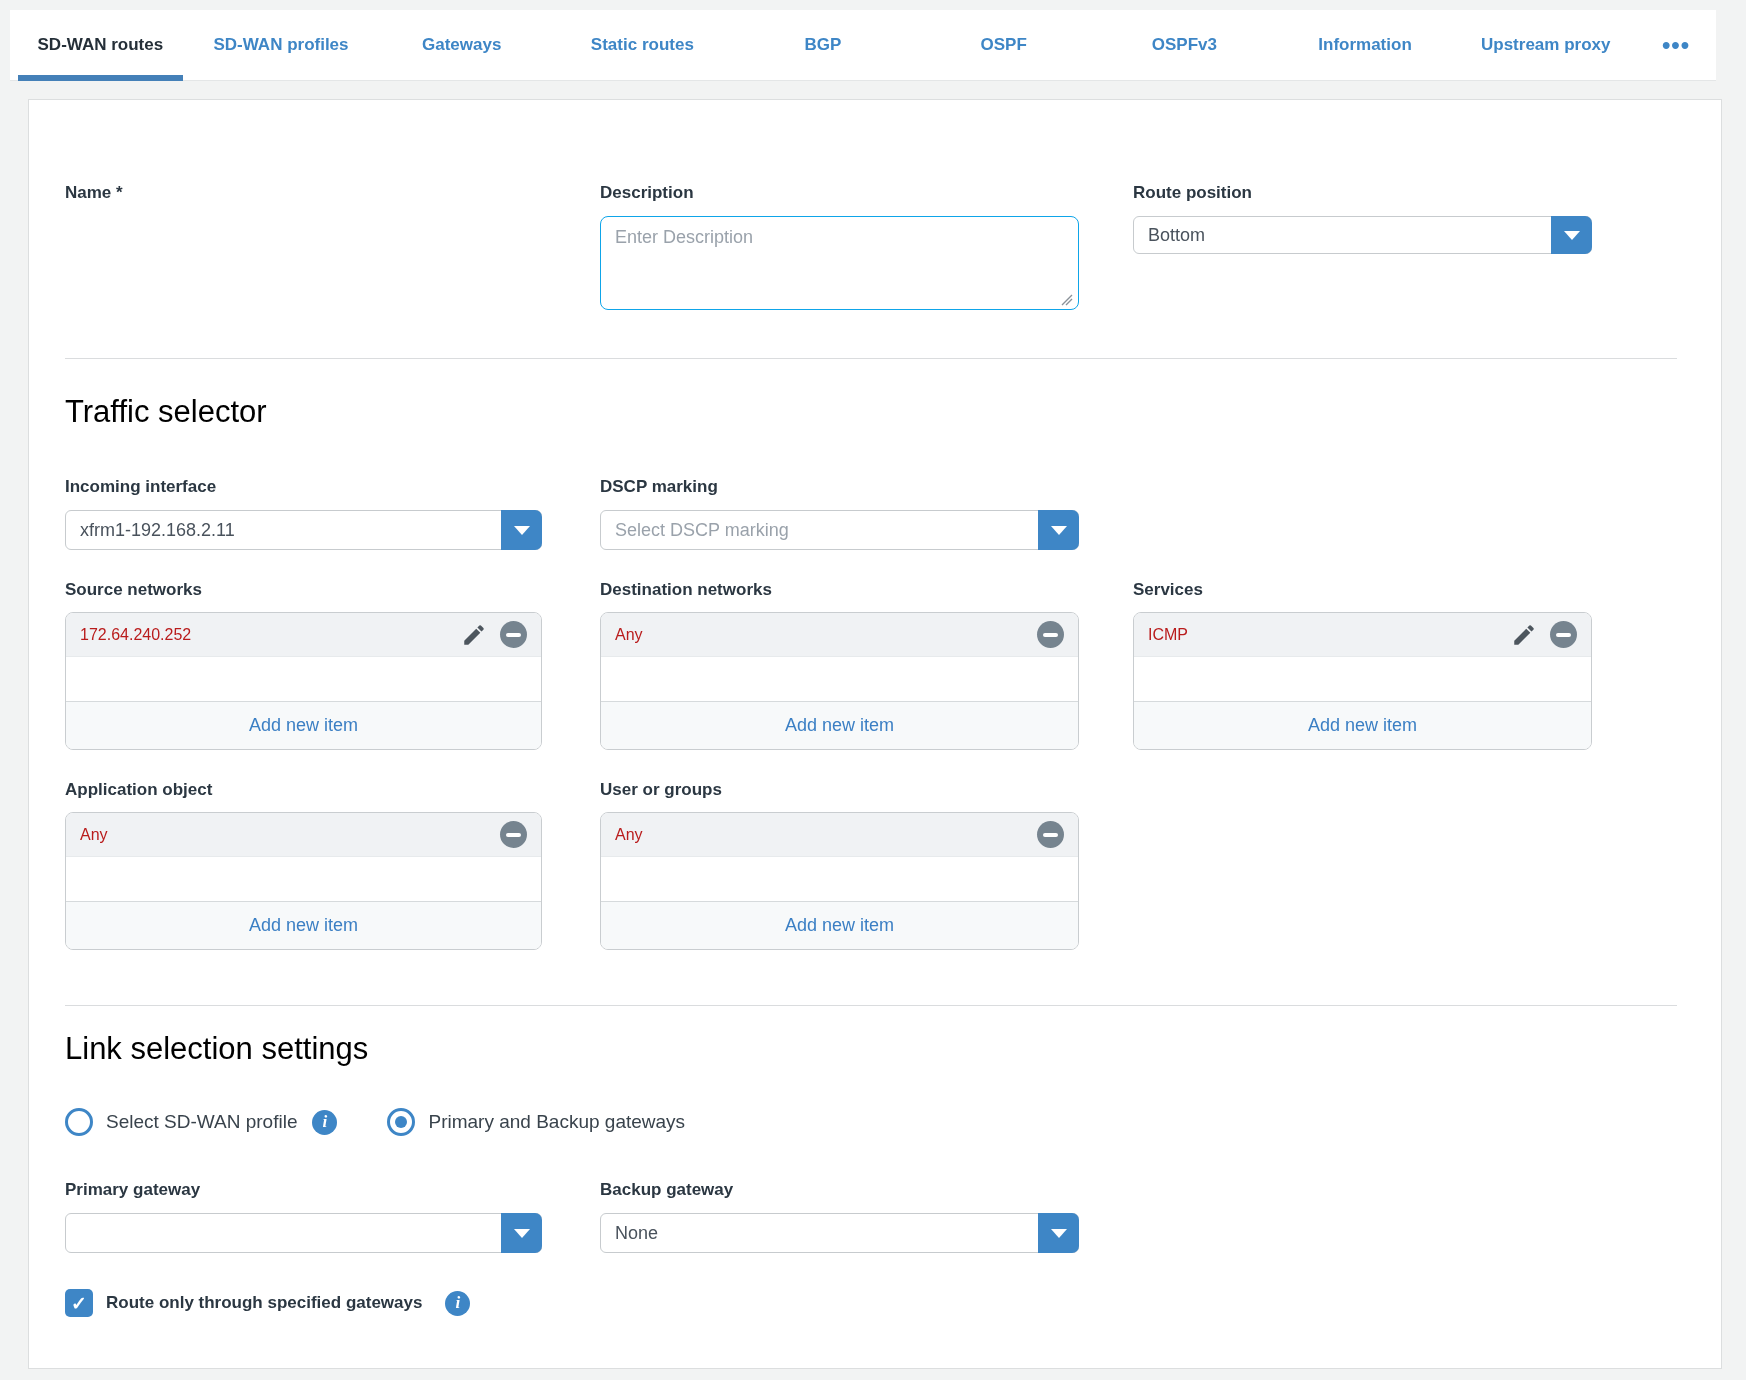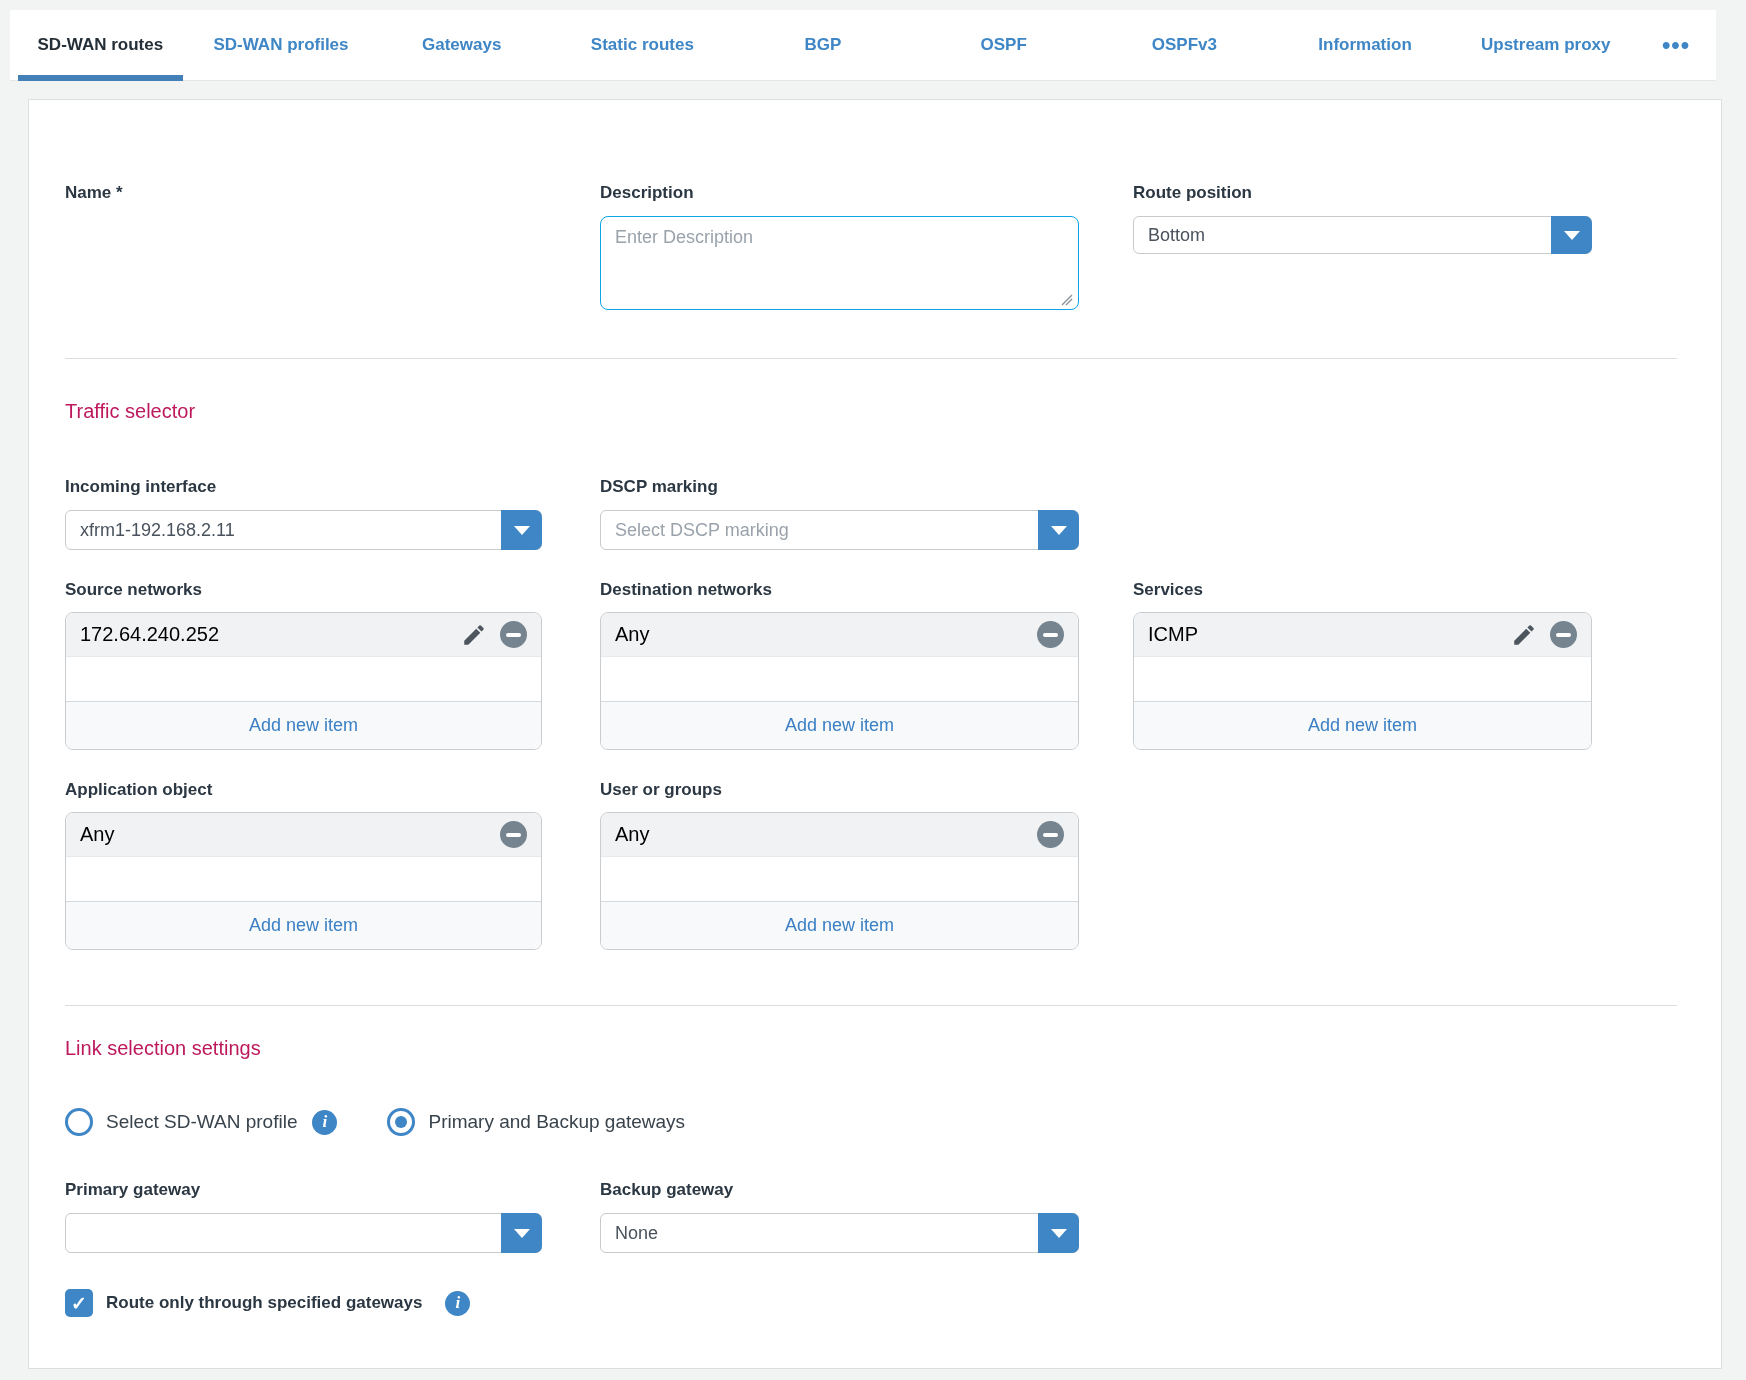--- a/index.html
+++ b/index.html
@@ -103,42 +103,42 @@
   }
   .caret {
     width: 0; height: 0;
     border-left: 8px solid transparent;
     border-right: 8px solid transparent;
     border-top: 9px solid #ffffff;
   }
   
   .sep { border: none; border-top: 1px solid #dadcde; margin-right: 16px; }
   .section-title {
-    font-size: 20px; font-weight: 400; color: #be185d;
+    font-size: 31px; font-weight: 400; color: #000000;
     line-height: 33px;
   }
   
   .listbox {
     width: 100%;
     border: 1px solid #c9cdd0; border-radius: 8px;
     background: #fff;
     overflow: hidden;
     height: 138px;
     display: flex; flex-direction: column;
   }
   .list-item {
     height: 44px;
     background: #f0f2f4;
     display: flex; align-items: center;
     padding: 0 14px;
     border-bottom: 1px solid #e7eaec;
   }
   .list-item .item-text {
     flex: 1;
-    font-size: 20px; color: #000000;
+    font-size: 16px; color: #b91c1c;
   }
   .item-icons { display: flex; align-items: center; gap: 13px; }
   .icon-btn { background: none; border: none; cursor: pointer; padding: 0; display: flex; align-items: center; }
   .minus-circle {
     width: 27px; height: 27px; border-radius: 50%;
     background: #76848f;
     position: relative; display: inline-block;
   }
   .minus-circle::after {
     content: ""; position: absolute;

